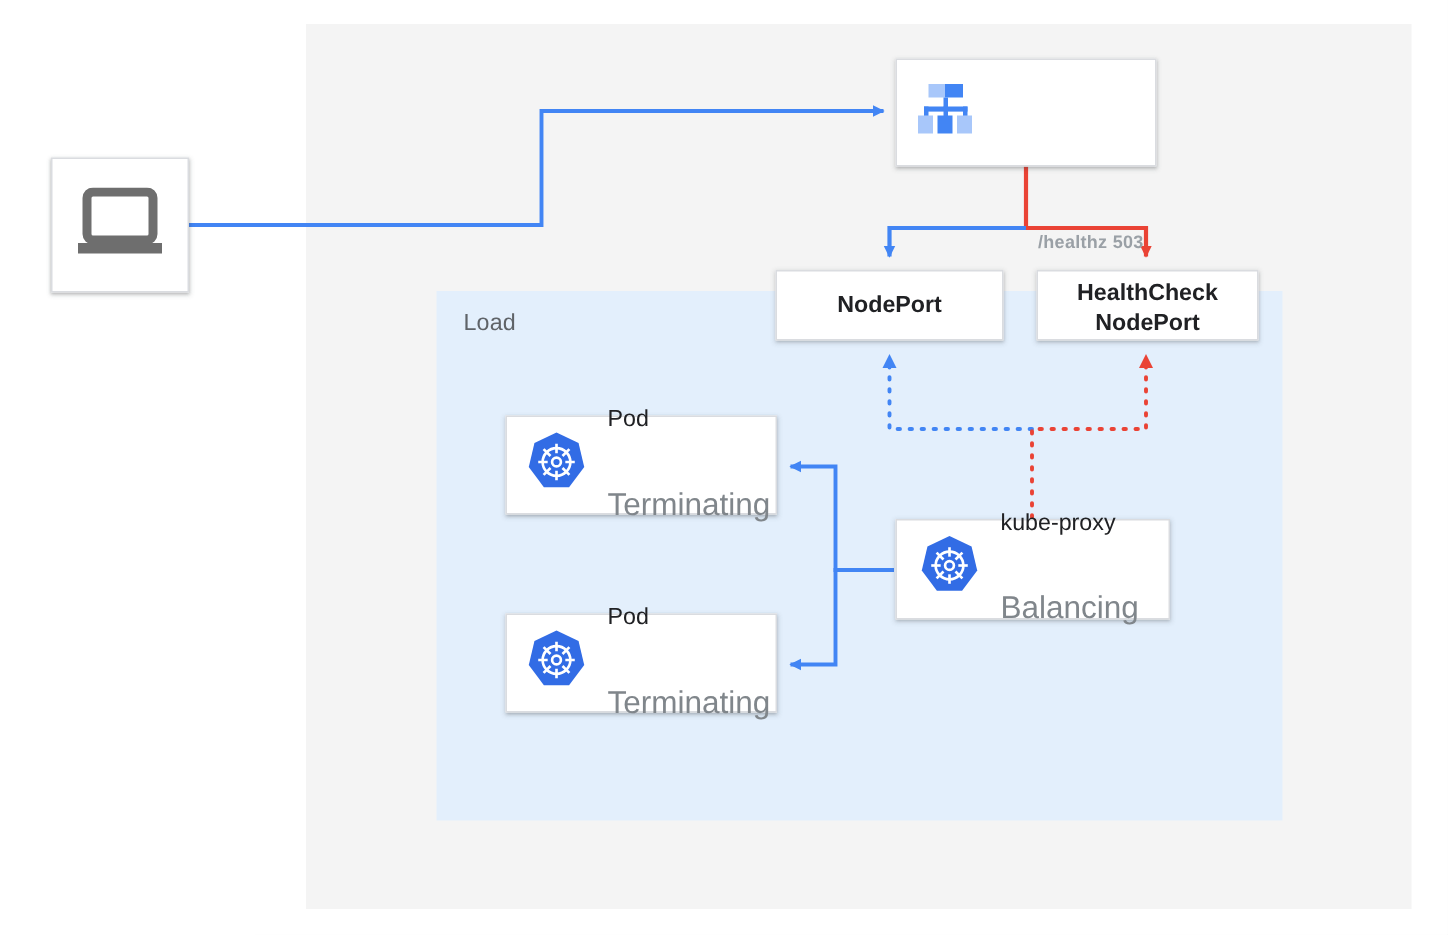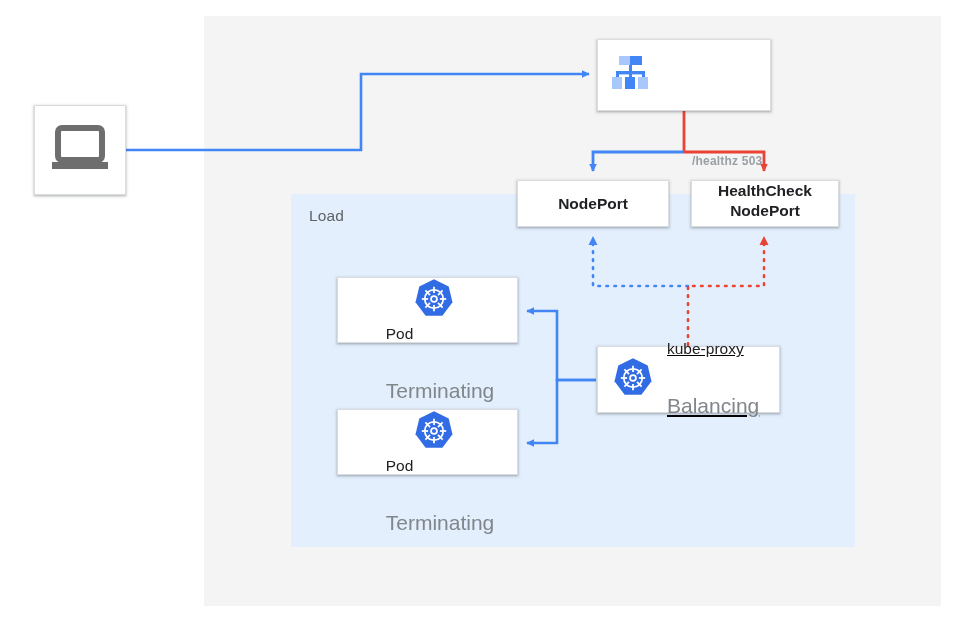--- a/index.html
+++ b/index.html
@@ -8,25 +8,25 @@
   .panel{position:absolute;left:204px;top:16px;width:737px;height:590px;background:#f4f4f4;}
   .nodes-region{position:absolute;left:291px;top:194px;width:564px;height:353px;background:#e3effc;}
   .nodes-label{position:absolute;left:309px;top:207px;font-size:15.5px;color:#5f6368;letter-spacing:.1px;}
   .card{position:absolute;background:#ffffff;border:1px solid #dadce0;
         box-shadow:0 1px 2px rgba(60,64,67,.30),0 1px 3px 1px rgba(60,64,67,.12);
         box-sizing:border-box;}
   .client{left:34px;top:105px;width:92px;height:90px;display:flex;align-items:center;justify-content:center;}
   .clb{left:597px;top:39px;width:174px;height:72px;display:flex;align-items:center;padding-left:11px;box-sizing:border-box;}
   .clb .txt{font-size:15.5px;color:#5f6368;line-height:1.32;margin-left:12px;}
   .nodeport{left:517px;top:180px;width:152px;height:47px;display:flex;align-items:center;justify-content:center;}
-  .hcnodeport{left:691px;top:180px;width:148px;height:47px;display:flex;align-items:flex-start;justify-content:center;}
+  .hcnodeport{left:691px;top:180px;width:148px;height:47px;display:flex;align-items:flex-end;justify-content:center;}
   .np-txt{font-size:15.5px;font-weight:bold;color:#202124;text-align:center;line-height:1.28;}
-  .pod{left:337px;width:181px;height:66px;display:flex;align-items:center;padding-left:12px;box-sizing:border-box;flex-direction:column;}
+  .pod{left:337px;width:181px;height:66px;display:flex;align-items:center;padding-left:12px;box-sizing:border-box;}
   .pod1{top:277px;} .pod2{top:409px;}
-  .kproxy{left:597px;top:346px;width:183px;height:67px;display:flex;align-items:center;padding-left:14px;box-sizing:border-box;text-decoration:underline;}
+  .kproxy{left:597px;top:346px;width:183px;height:67px;display:flex;align-items:center;padding-left:14px;box-sizing:border-box;}
   .k8s-txt{margin-left:13px;}
   .k8s-title{font-size:15.5px;color:#202124;line-height:1.24;}
   .k8s-sub{font-size:21px;color:#80868b;line-height:1.3;margin-top:34px;}
   .healthz{position:absolute;left:692px;top:119px;font-size:12px;font-weight:bold;color:#9aa0a6;letter-spacing:.2px;margin-top:35px;}
   svg.wires{position:absolute;left:0;top:0;width:965px;height:623px;pointer-events:none;}
 </style>
 </head>
 <body>
 
 <div id="stage">

